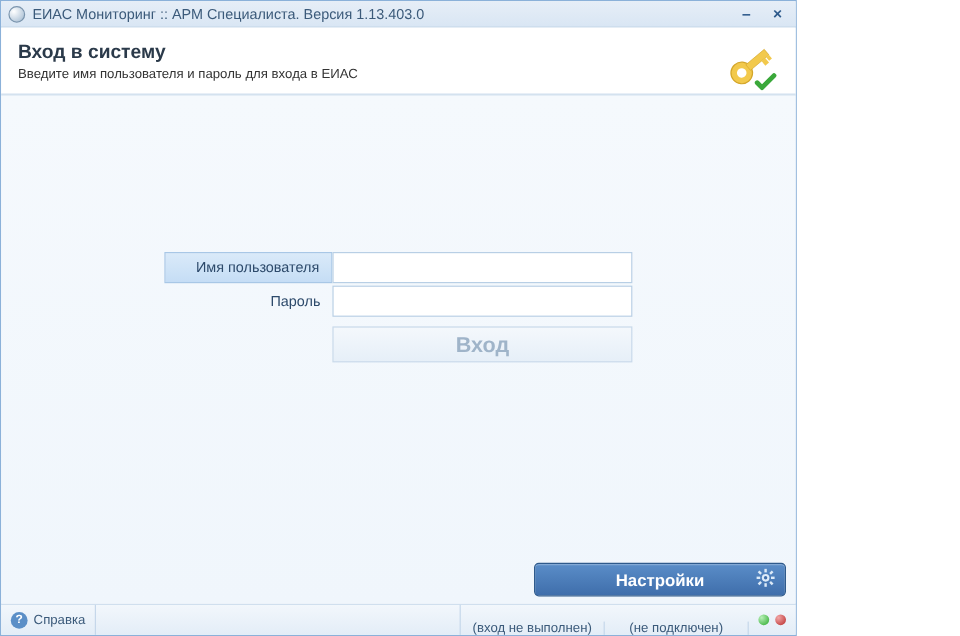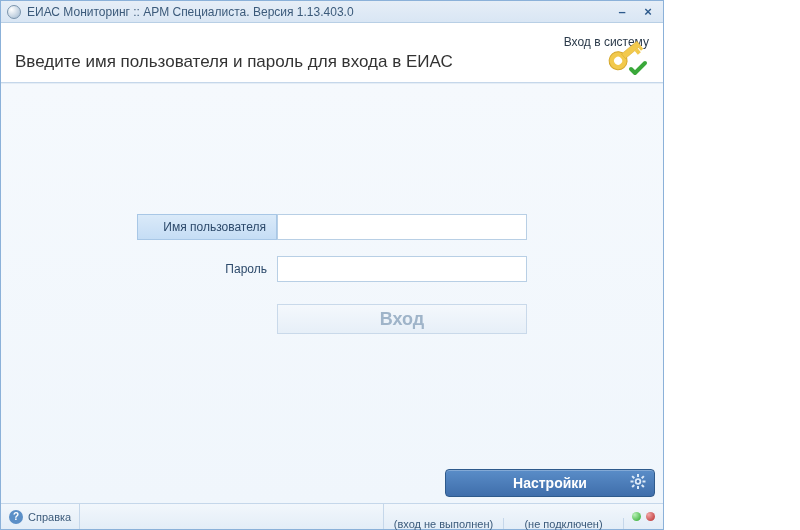--- a/index.html
+++ b/index.html
@@ -7,28 +7,28 @@
 
 .window { width: 664px; height: 530px; border: 1px solid #8bb1d9; background: #fff; display: flex; flex-direction: column; position: relative; }
 
 .titlebar { height: 22px; background: linear-gradient(#e6eef7, #d9e6f4); display: flex; align-items: center; padding: 0 6px; border-bottom: 1px solid #b8cfe5; color: #3b5a7a; font-size: 12px; }
 .titlebar .icon-app { width: 14px; height: 14px; border-radius: 50%; background: radial-gradient(circle at 30% 30%, #fff, #9eb7cf); border: 1px solid #7a94ad; margin-right: 6px; flex-shrink: 0; }
 .titlebar .title-text { flex: 1; }
 .titlebar .win-controls { display: flex; gap: 8px; }
 .titlebar .win-btn { width: 18px; height: 14px; display: flex; align-items: center; justify-content: center; color: #2d5a8c; font-weight: bold; cursor: pointer; font-size: 13px; line-height: 1; }
 
 .header { padding: 12px 14px 10px 14px; border-bottom: 1px solid #c5d7ea; position: relative; background: #fff; }
-.header h1 { font-size: 12px; font-weight: normal; color: #2b3a4a; margin-bottom: 3px; text-align: right; }
-.header .subtitle { font-size: 17px; color: #333; }
+.header h1 { font-size: 16px; font-weight: bold; color: #2b3a4a; margin-bottom: 3px; }
+.header .subtitle { font-size: 11px; color: #333; }
 .header .key-icon { position: absolute; right: 14px; top: 8px; }
 
 .content { flex: 1; background: linear-gradient(#f5f9fd, #f0f6fc); border-top: 1px solid #e4edf6; position: relative; }
 
 .login-form { position: absolute; top: 130px; left: 50%; transform: translateX(-50%); width: 390px; }
-.form-row { display: flex; align-items: center; margin-bottom: 16px; }
+.form-row { display: flex; align-items: center; margin-bottom: 2px; }
 .form-label { width: 140px; height: 26px; display: flex; align-items: center; justify-content: flex-end; padding-right: 10px; font-size: 12px; color: #2d4a6b; }
 .form-label.highlight { background: linear-gradient(#daeaf9, #c5ddf5); border: 1px solid #a8c7e6; height: 26px; }
 .form-input { width: 250px; height: 26px; border: 1px solid #b8cfe5; background: #fff; padding: 0 6px; font-size: 12px; }
 
 .login-btn { width: 250px; height: 30px; margin-left: 140px; margin-top: 6px; background: linear-gradient(#f4f8fc, #e6eff8); border: 1px solid #c9d9ea; color: #9fb4c9; font-size: 18px; font-weight: bold; cursor: pointer; }
 .login-btn:disabled { cursor: default; }
 
 .settings-bar { position: absolute; bottom: 0; left: 0; right: 0; padding: 6px 8px; display: flex; justify-content: flex-end; }
 .settings-btn { width: 210px; height: 28px; background: linear-gradient(#5a8dc8, #3f6eab); border: 1px solid #2e5a8c; border-radius: 4px; color: #fff; font-size: 14px; font-weight: bold; display: flex; align-items: center; justify-content: center; position: relative; cursor: pointer; box-shadow: inset 0 1px 0 rgba(255,255,255,0.25); }
 .settings-btn .gear { position: absolute; right: 8px; top: 50%; transform: translateY(-50%); }

